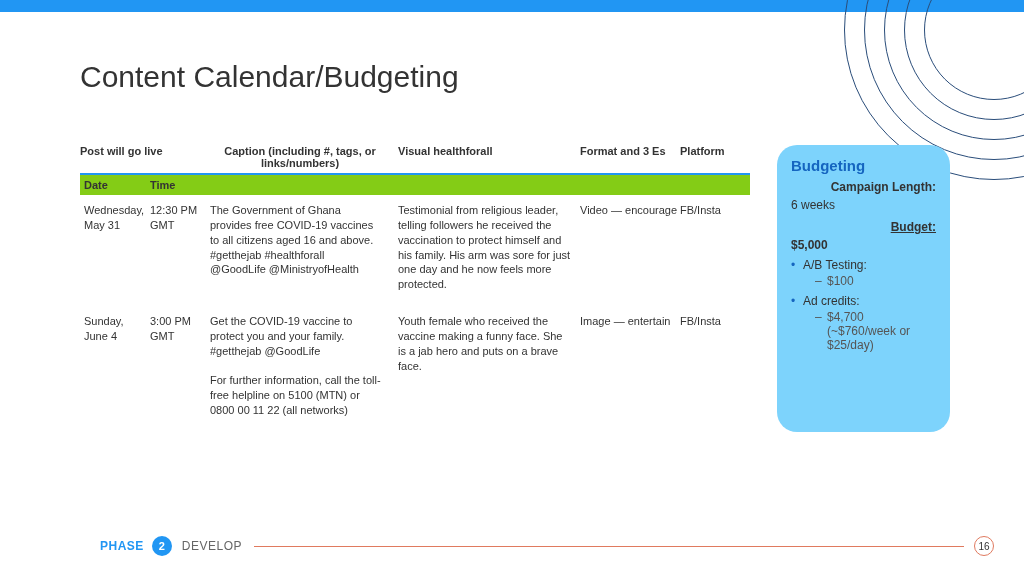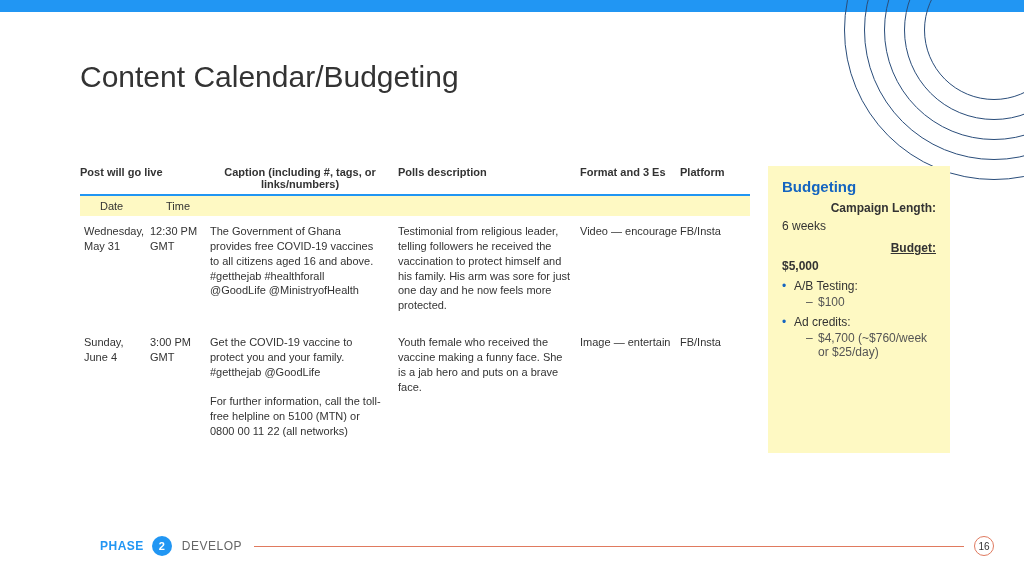--- a/index.html
+++ b/index.html
@@ -6,41 +6,41 @@
   html, body { width: 1024px; height: 576px; font-family: "Segoe UI", Arial, sans-serif; background: #fff; overflow: hidden; }
   .topbar { position: absolute; top: 0; left: 0; width: 1024px; height: 12px; background: #2196f3; }
   .arcs { position: absolute; top: -120px; right: -120px; width: 300px; height: 300px; }
   .arcs div { position: absolute; border: 1.5px solid #2a4d7a; border-radius: 50%; }
   .arc1 { width: 300px; height: 300px; top: 0; left: 0; }
   .arc2 { width: 260px; height: 260px; top: 20px; left: 20px; }
   .arc3 { width: 220px; height: 220px; top: 40px; left: 40px; }
   .arc4 { width: 180px; height: 180px; top: 60px; left: 60px; }
   .arc5 { width: 140px; height: 140px; top: 80px; left: 80px; }
   .title { position: absolute; top: 60px; left: 80px; font-size: 30px; color: #333; font-weight: 400; }
-  .main { position: absolute; top: 145px; left: 80px; width: 870px; display: flex; gap: 18px; margin-top: 21px; }
+  .main { position: absolute; top: 145px; left: 80px; width: 870px; display: flex; gap: 27px; }
   
   .table { flex: 1; font-size: 11px; color: #333; }
   .thead-row1 { display: flex; font-weight: 700; padding-bottom: 4px; border-bottom: 2px solid #2196f3; }
   .thead-row1 .c-post { width: 130px; }
   .thead-row1 .c-cap  { width: 180px; text-align: center; }
   .thead-row1 .c-vis  { width: 190px; padding-left: 8px; }
   .thead-row1 .c-fmt  { width: 100px; }
   .thead-row1 .c-plat { width: 70px; }
-  .thead-row2 { display: flex; background: #fef9c3; font-weight: 400; padding: 4px 16px; }
+  .thead-row2 { display: flex; background: #84cc16; font-weight: 700; padding: 4px 0; }
   .thead-row2 .c-date { width: 70px; padding-left: 4px; }
   .thead-row2 .c-time { width: 60px; }
   .trow { display: flex; padding: 8px 0 14px 0; line-height: 1.35; }
   .trow .c-date { width: 70px; padding-left: 4px; }
   .trow .c-time { width: 60px; }
   .trow .c-cap  { width: 180px; padding-right: 8px; white-space: pre-wrap; }
   .trow .c-vis  { width: 190px; padding: 0 8px; }
   .trow .c-fmt  { width: 100px; }
   .trow .c-plat { width: 70px; }
   
-  .side { width: 195px; background: #fef9c3; padding: 12px 14px 20px 14px; font-size: 12px; color: #333; }
+  .side { width: 195px; background: #7dd3fc; padding: 12px 14px 20px 14px; font-size: 12px; color: #333; border-radius: 20px; }
   .side h3 { color: #1565c0; font-size: 15px; margin-bottom: 6px; font-weight: 700; }
   .side .label { font-weight: 700; margin-top: 4px; text-align: right; }
   .side .val { margin: 4px 0 8px 0; }
   .side .amount { font-weight: 700; margin: 4px 0 6px 0; }
   .side ul { list-style: none; }
   .side ul.top > li { position: relative; padding-left: 12px; margin-bottom: 2px; }
   .side ul.top > li::before { content: "•"; color: #1565c0; position: absolute; left: 0; }
   .side ul.sub { margin: 2px 0 6px 0; }
   .side ul.sub > li { position: relative; padding-left: 24px; color: #555; }
   .side ul.sub > li::before { content: "–"; position: absolute; left: 12px; color: #555; }
@@ -64,21 +64,21 @@
     <div class="arc5"></div>
 </div>
 
 <h1 class="title">Content Calendar/Budgeting</h1>
 
 <div class="main">
   <div class="table">
     <div class="thead-row1">
       <div class="c-post">Post will go live</div>
       <div class="c-cap">Caption (including #, tags, or links/numbers)</div>
-      <div class="c-vis">Polls description</div>
+      <div class="c-vis">Visual healthforall</div>
       <div class="c-fmt">Format and 3 Es</div>
       <div class="c-plat">Platform</div>
     </div>
     <div class="thead-row2">
       <div class="c-date">Date</div>
       <div class="c-time">Time</div>
     </div>
     <div class="trow">
       <div class="c-date">Wednesday, May 31</div>
       <div class="c-time">12:30 PM GMT</div>

